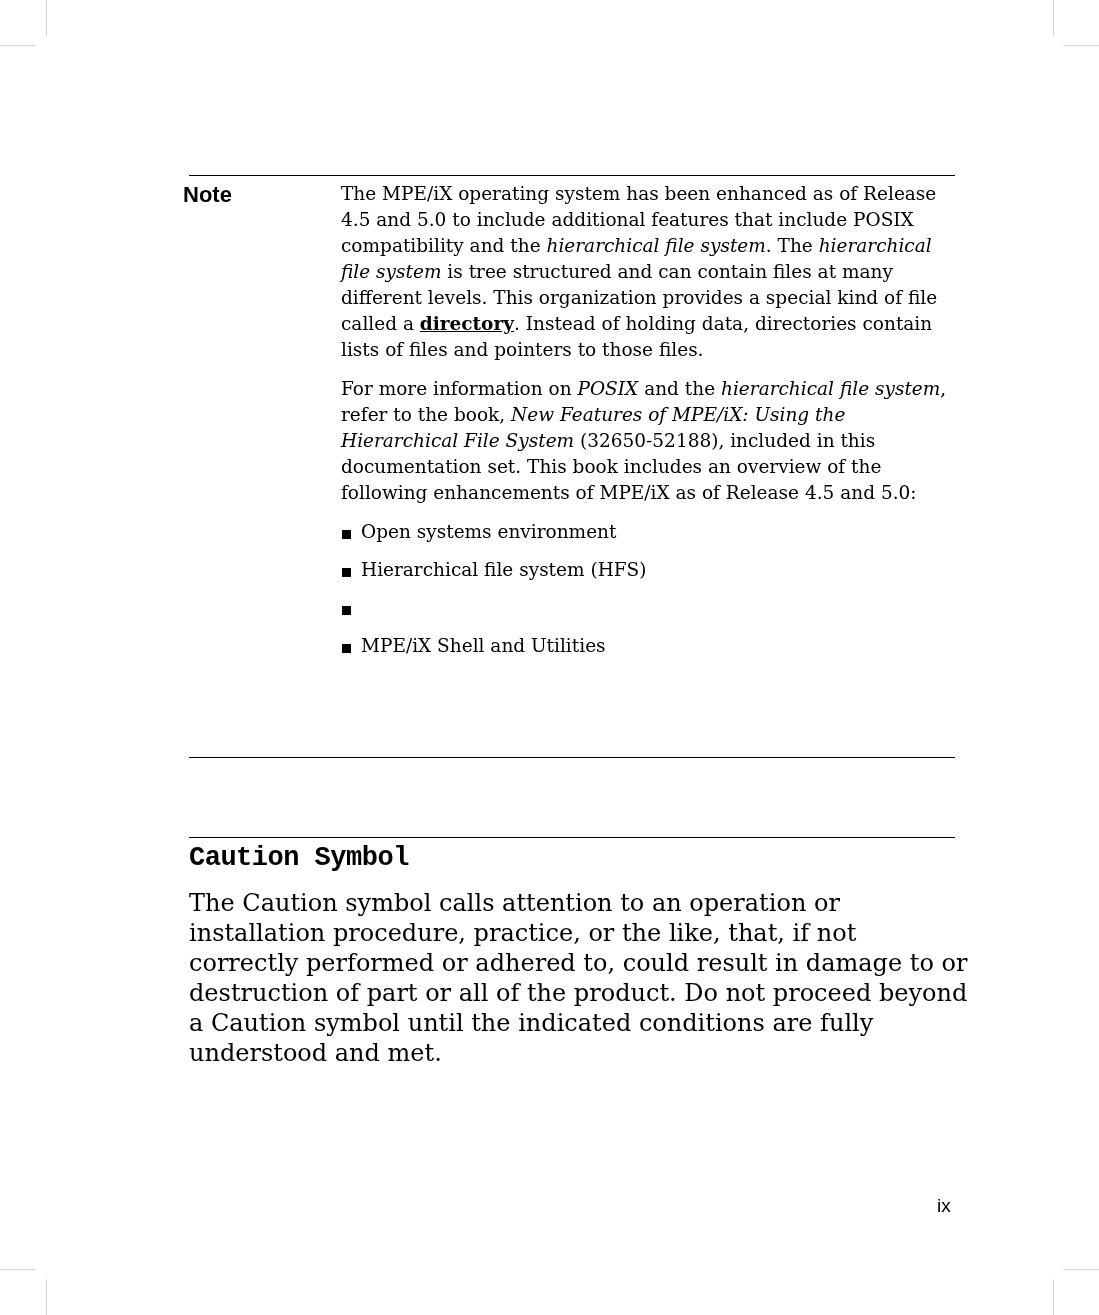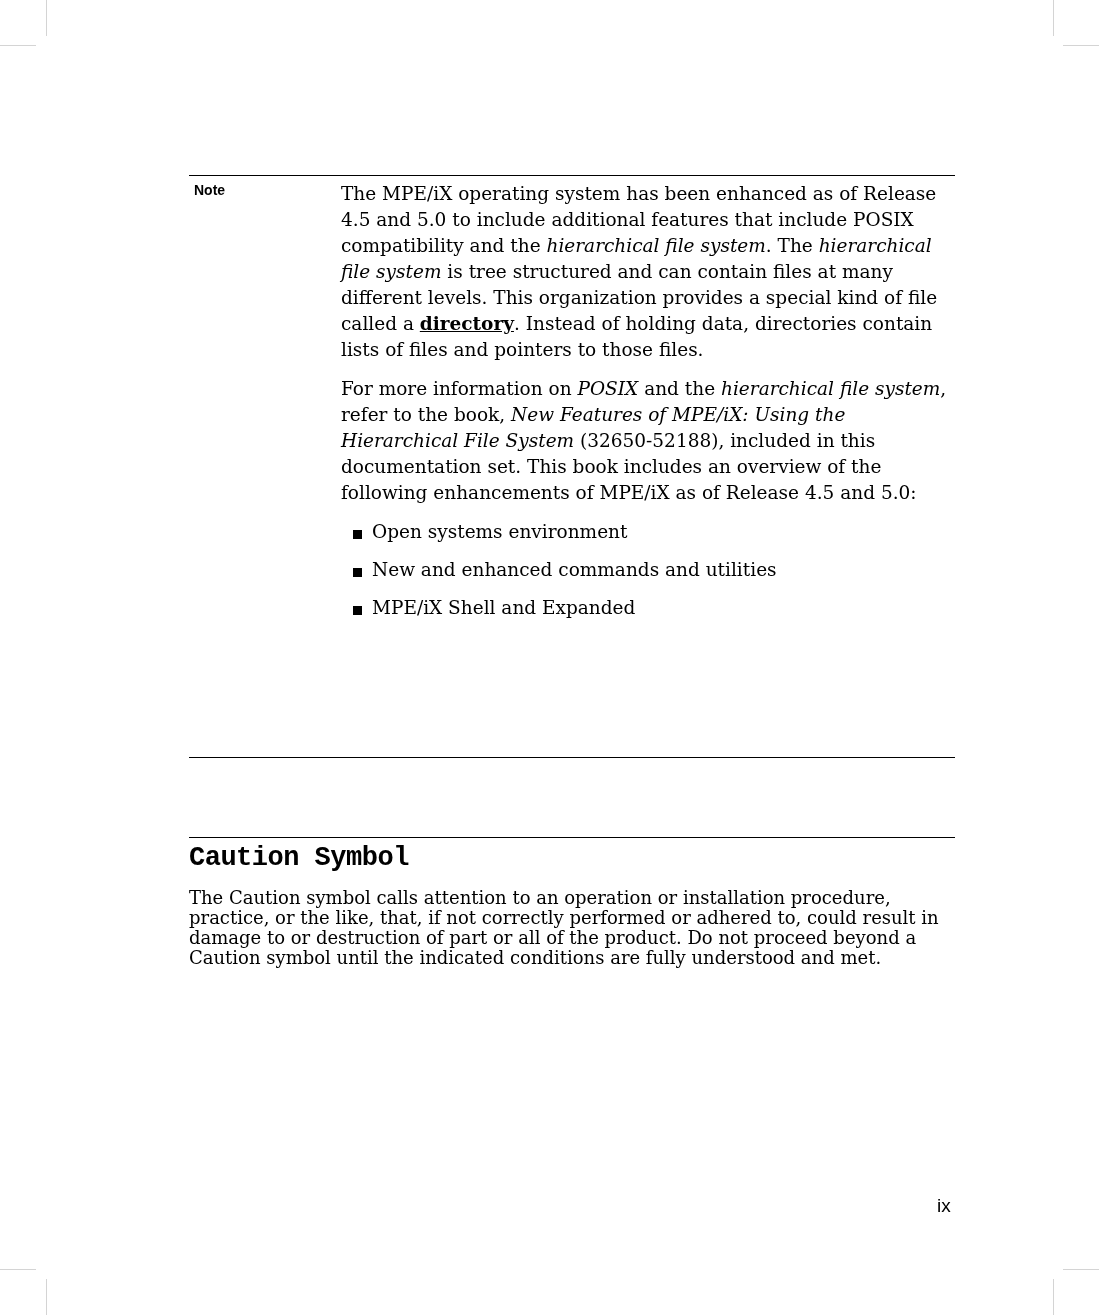--- a/index.html
+++ b/index.html
@@ -1,28 +1,28 @@
 <!DOCTYPE html>
 <html><head>
   <meta charset="utf-8">
   <style>
     html, body { margin: 0; padding: 0; background: #ffffff; }
     body { width: 1099px; height: 1315px; position: relative; overflow: hidden; color: #000; }
     .crop { position: absolute; background: #d4d4d4; }
     .crop.v { width: 1px; height: 36px; }
     .crop.h { height: 1px; width: 36px; }
     .rule { position: absolute; left: 189px; width: 766px; height: 1px; background: #000; }
-    .note-label { position: absolute; left: 194px; top: 182px; font-family: "Liberation Sans", sans-serif; font-weight: bold; font-size: 14px; }
+    .note-label { position: absolute; left: 183px; top: 182px; font-family: "Liberation Sans", sans-serif; font-weight: bold; font-size: 22px; }
     .note-body { position: absolute; left: 341px; top: 181px; width: 620px; font-family: "DejaVu Serif", serif; font-size: 18.5px; line-height: 26px; }
     .note-body p { margin: 0 0 13px 0; }
-    .note-body ul { list-style: none; margin: 11px; padding: 0; }
+    .note-body ul { list-style: none; margin: 0; padding: 0; }
     .note-body li { position: relative; padding-left: 20px; height: 38px; line-height: 26px; }
     .bullet { position: absolute; left: 1px; top: 11px; width: 9px; height: 9px; background: #000; }
     .h2 { position: absolute; left: 189px; top: 843px; font-family: Liberation Mono, monospace; font-weight: bold; font-size: 27px; letter-spacing: -0.5px; }
-    .caution-body { position: absolute; left: 189px; top: 888px; width: 780px; font-family: "DejaVu Serif", serif; font-size: 18px; line-height: 20px; }
+    .caution-body { position: absolute; left: 189px; top: 888px; width: 780px; font-family: "DejaVu Serif", serif; font-size: 24px; line-height: 30px; }
     .pagenum { position: absolute; left: 937px; top: 1195px; font-family: "Liberation Sans", sans-serif; font-weight: normal; font-size: 19px; }
     i { font-style: italic; }
     b { font-weight: bold; text-decoration: underline; }
   </style>
 </head>
 <body>
 
 <div class="crop v" style="left:46px; top:0;"></div>
 <div class="crop h" style="left:0; top:45px;"></div>
 <div class="crop v" style="left:1053px; top:0;"></div>
@@ -34,22 +34,23 @@
 
 <div class="rule" style="top:175px;"></div>
 
 <div class="note-label">Note</div>
 
 <div class="note-body">
   <p><span>The MPE/iX operating system has been enhanced as of Release 4.5 and 5.0 to include additional features that include POSIX compatibility and the </span><i>hierarchical file system</i><span>. The </span><i>hierarchical file system</i><span> is tree structured and can contain files at many different levels. This organization provides a special kind of file called a </span><b>directory</b><span>. Instead of holding data, directories contain lists of files and pointers to those files.</span></p>
   <p><span>For more information on </span><i>POSIX</i><span> and the </span><i>hierarchical file system</i><span>, refer to the book, </span><i>New Features of MPE/iX: Using the Hierarchical File System</i><span> (32650-52188), included in this documentation set. This book includes an overview of the following enhancements of MPE/iX as of Release 4.5 and 5.0:</span></p>
   <ul>
     <li><span class="bullet"></span><span>Open systems environment</span></li>
-    <li><span class="bullet"></span><span>New and enhanced commands and utilities</span></li>
-    <li><span class="bullet"></span><span>MPE/iX Shell and Expanded</span></li>
+    <li><span class="bullet"></span><span>Hierarchical file system (HFS)</span></li>
+    <li><span class="bullet"></span></li>
+    <li><span class="bullet"></span><span>MPE/iX Shell and Utilities</span></li>
   </ul>
 </div>
 
 <div class="rule" style="top:757px;"></div>
 
 <div class="rule" style="top:837px;"></div>
 <div class="h2">Caution Symbol</div>
 <div class="caution-body">The Caution symbol calls attention to an operation or installation procedure, practice, or the like, that, if not correctly performed or adhered to, could result in damage to or destruction of part or all of the product. Do not proceed beyond a Caution symbol until the indicated conditions are fully understood and met.</div>
 
 <div class="pagenum">ix</div>

